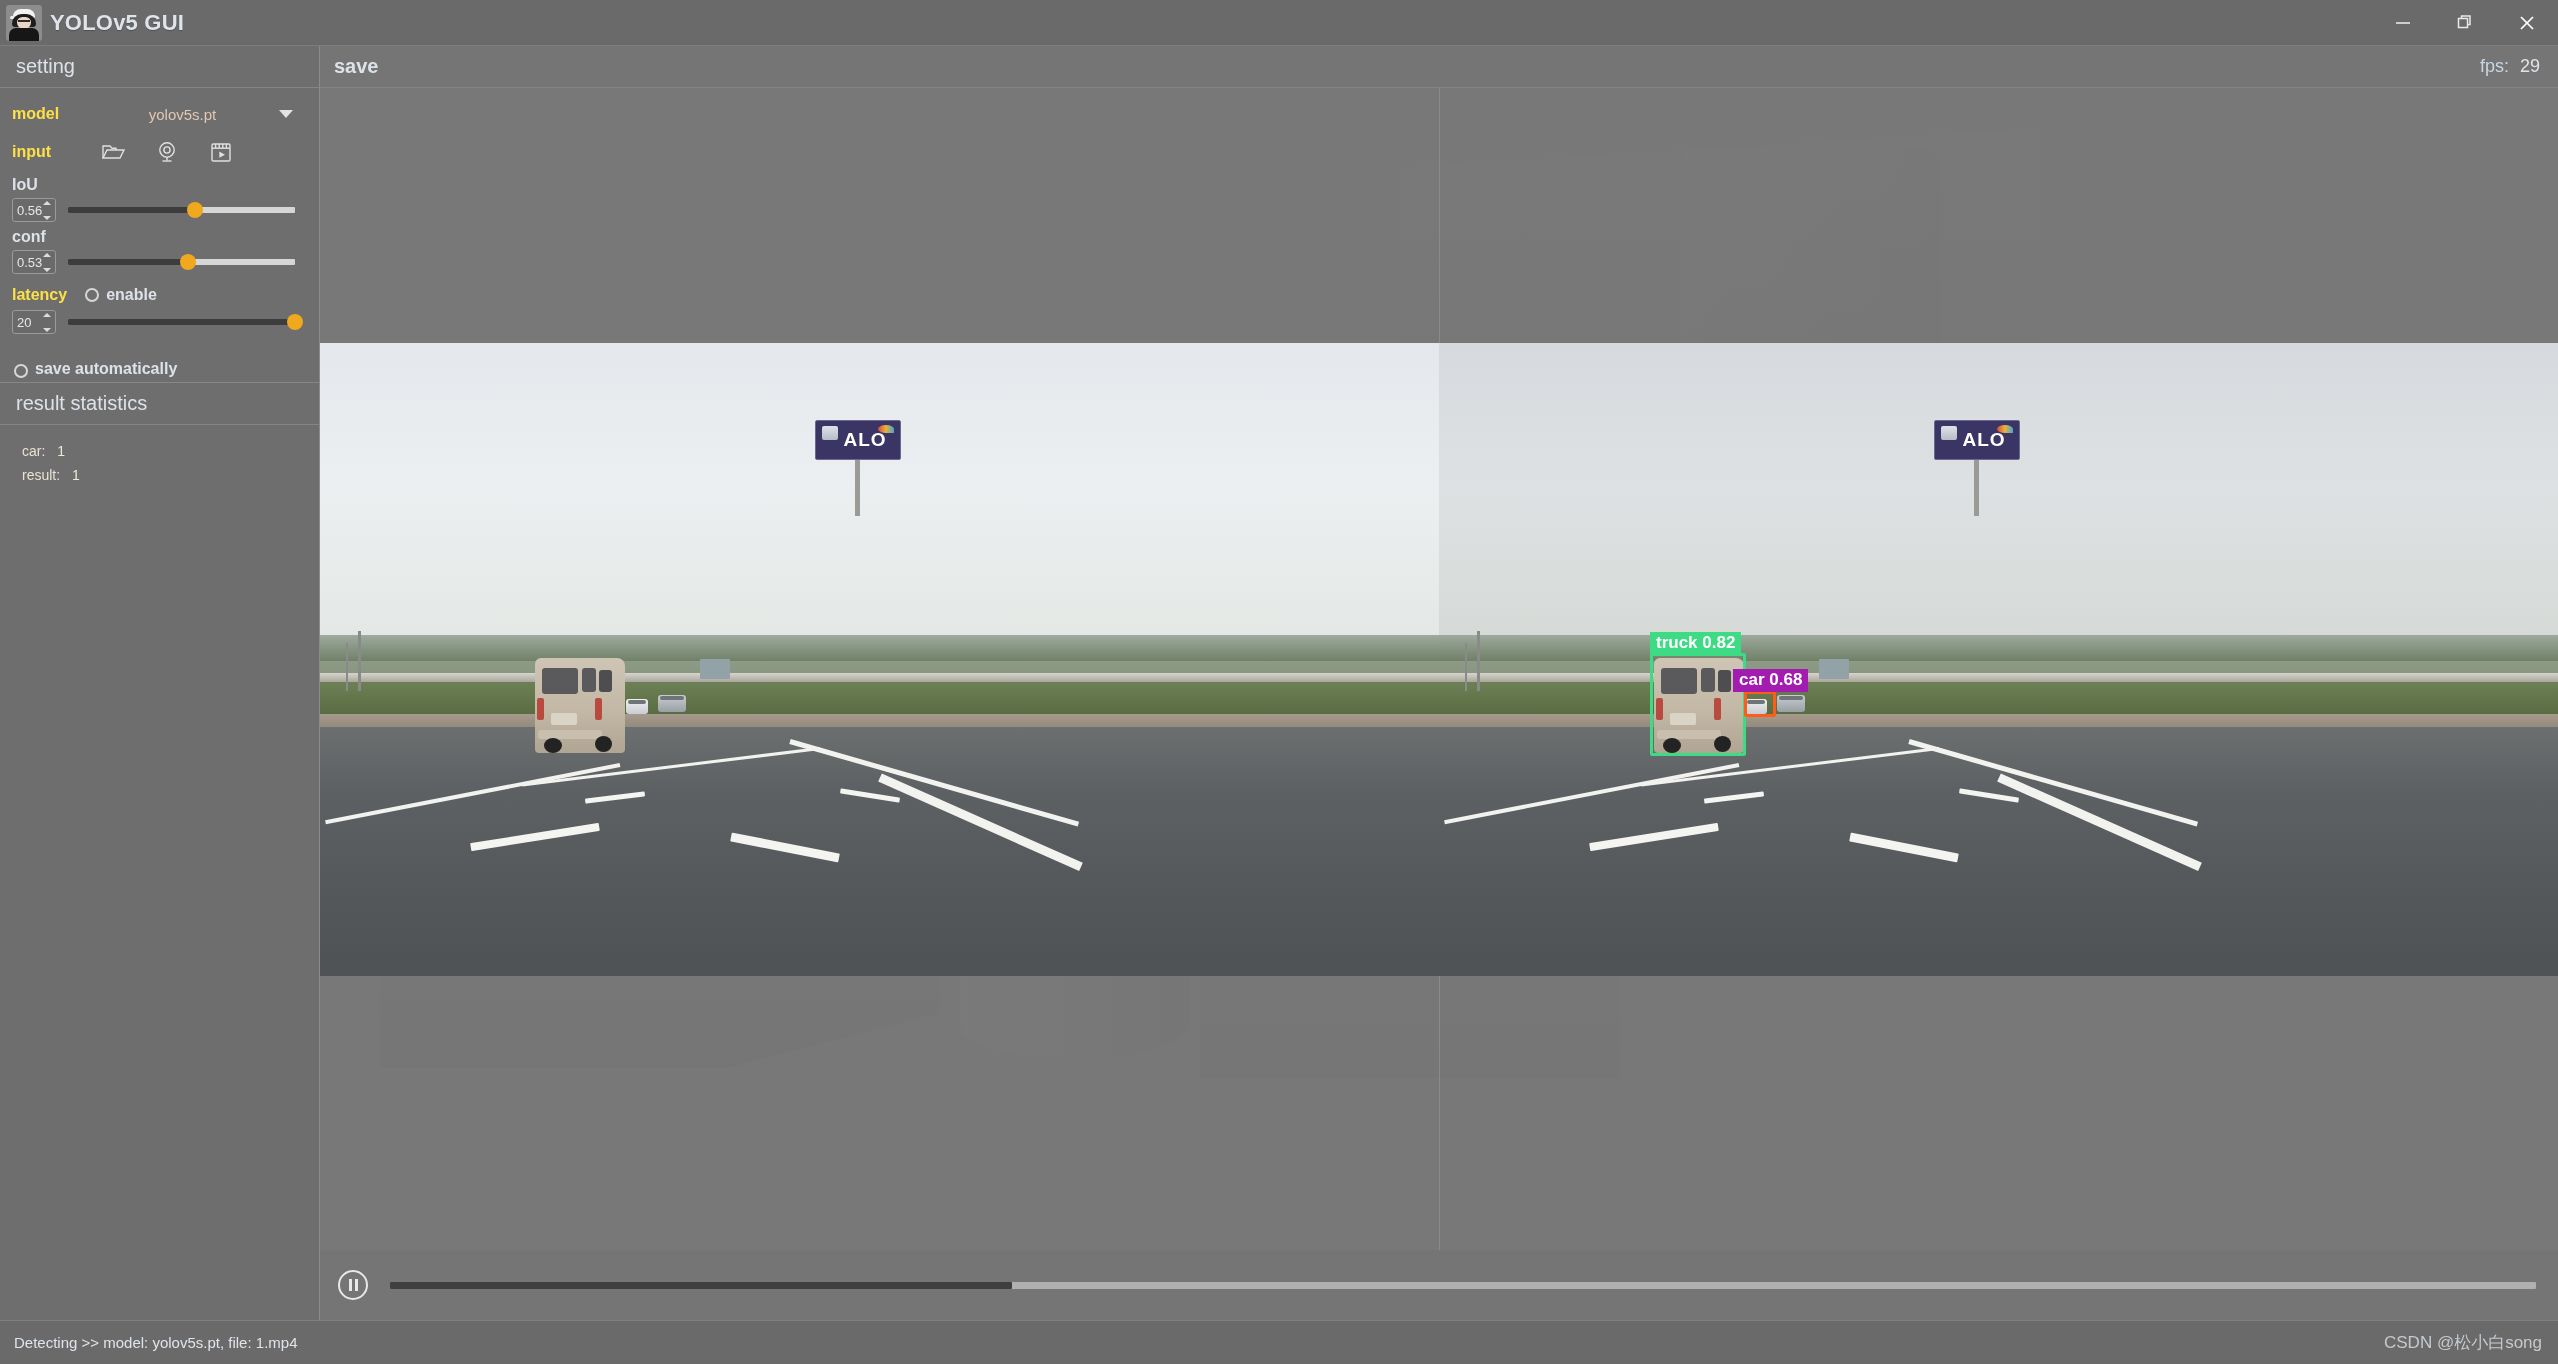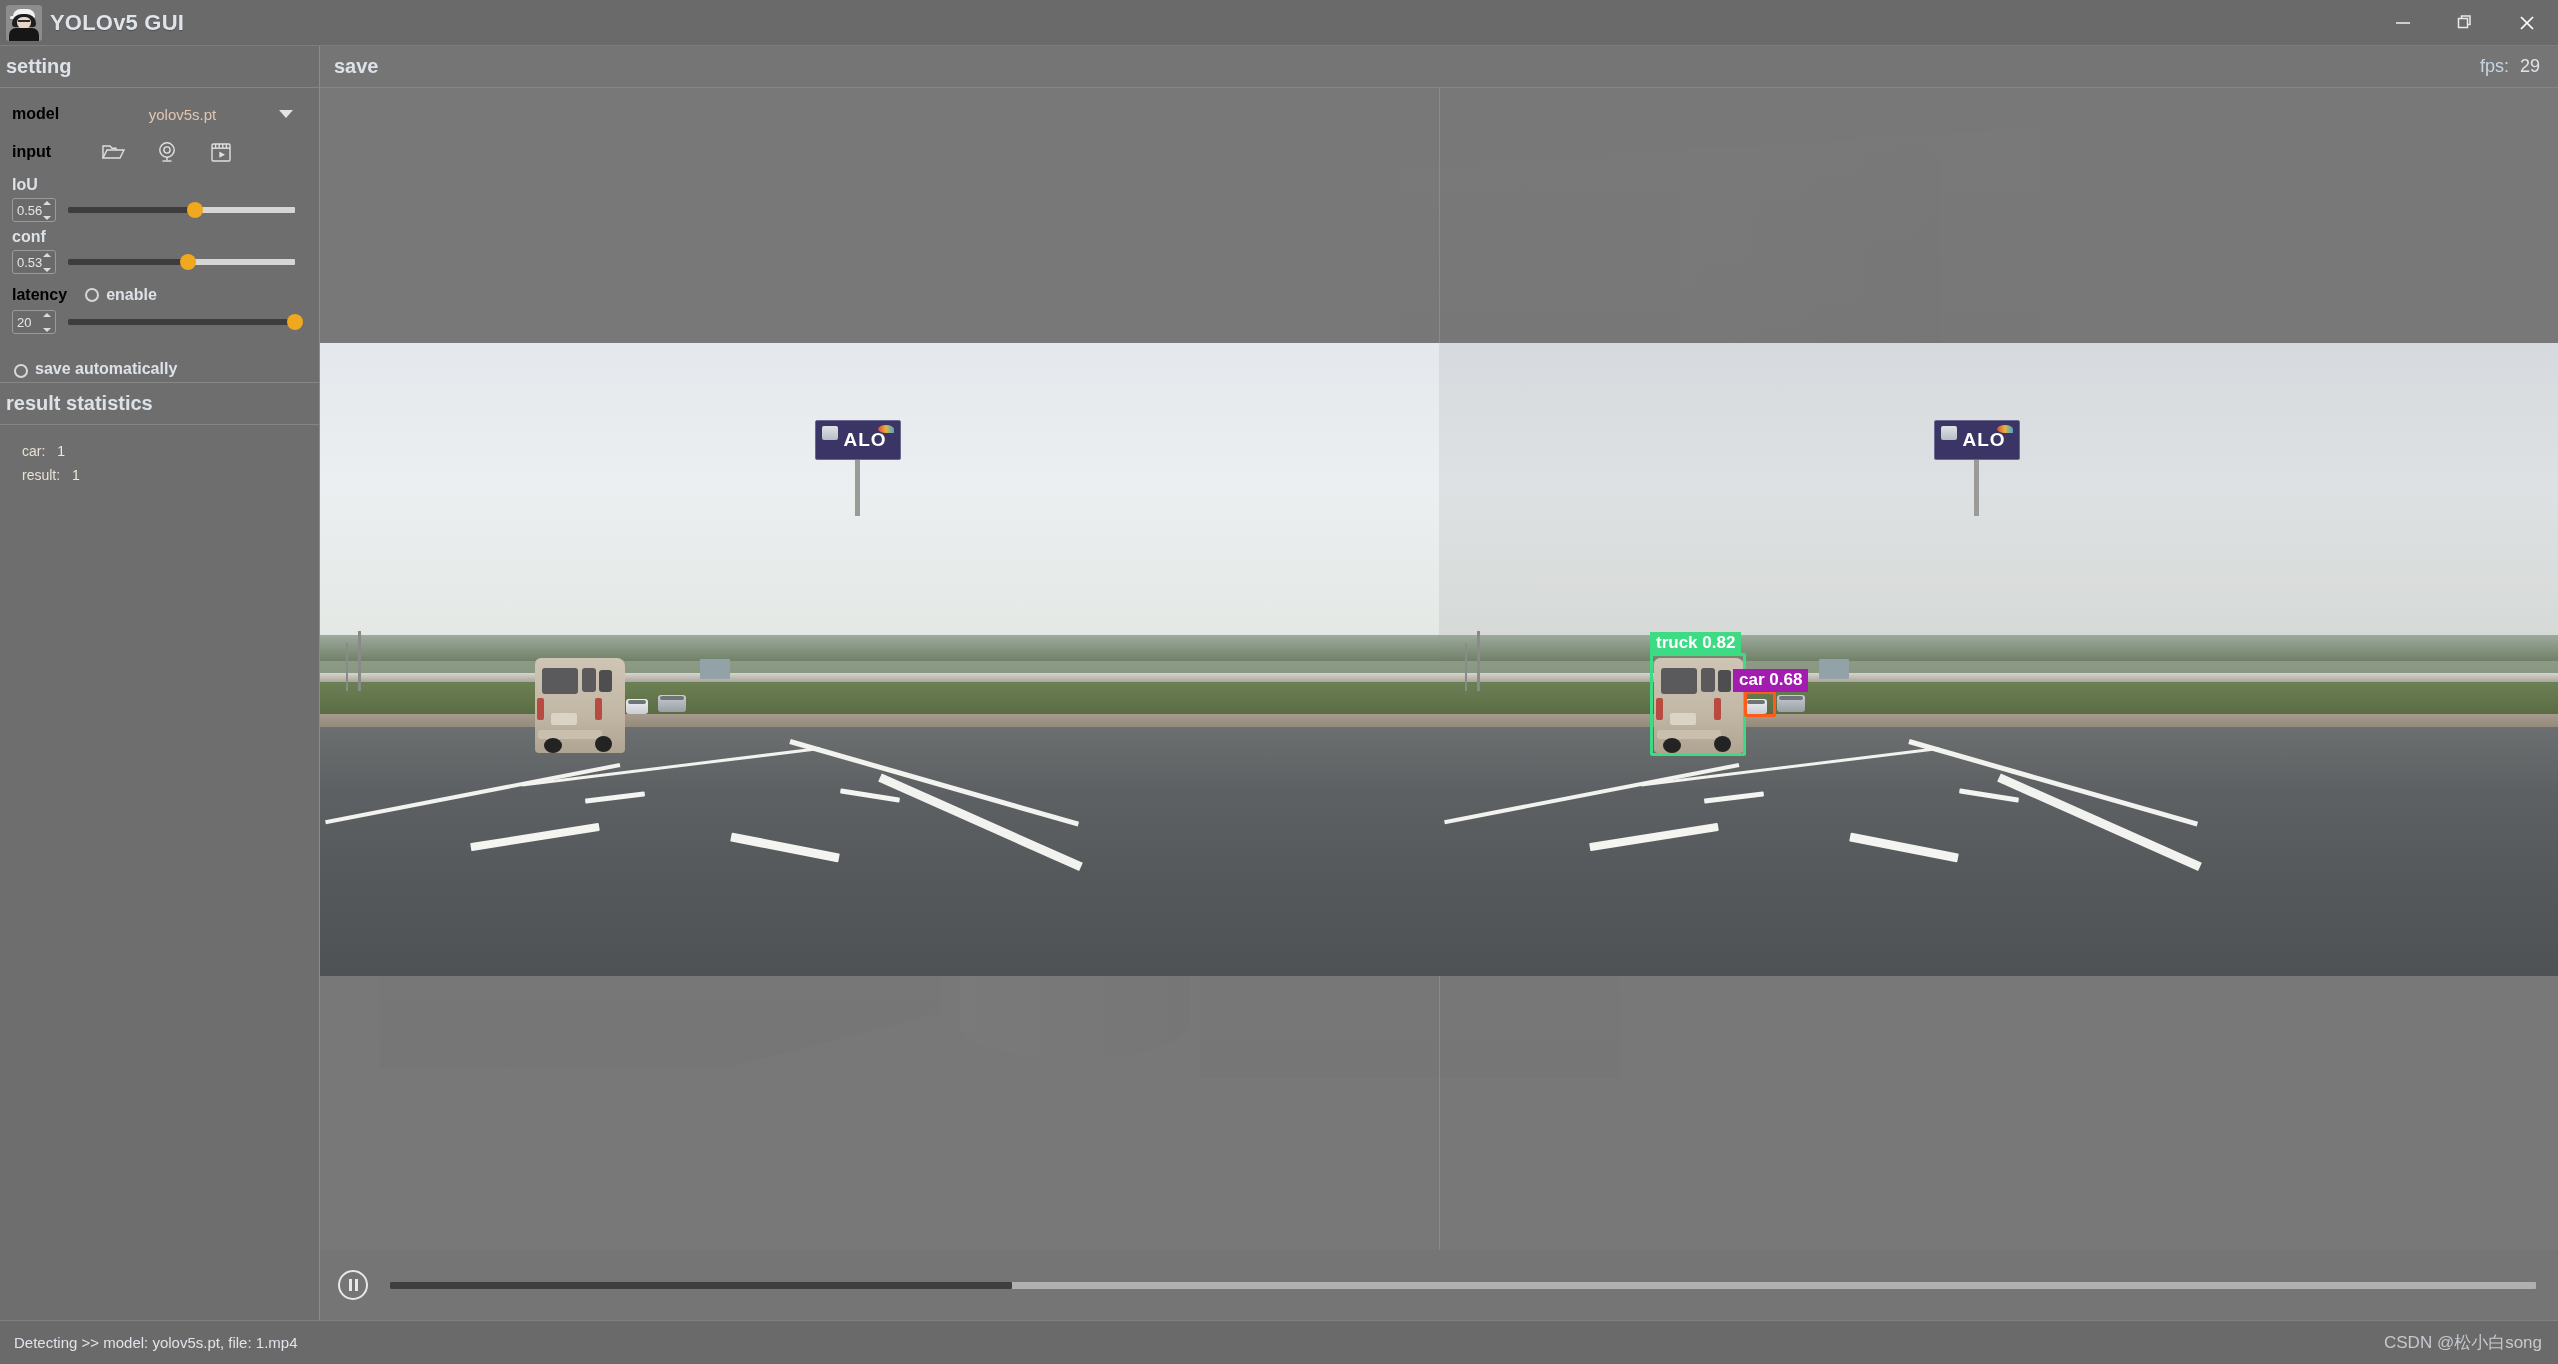--- a/index.html
+++ b/index.html
@@ -40,28 +40,28 @@
   }
   .win-btn svg{ display:block; }
 
   
   #main{ height:1274px; display:flex; }
 
   
   #sidebar{ width:320px; flex:0 0 320px; background:#6e6e6e;
             border-right:1px solid #8b8b8b; display:flex; flex-direction:column; }
   .section-header{
-    height:42px; display:flex; align-items:center; padding-left:6px;
-    font-size:20px; font-weight:bold; color:#dde2e8;
+    height:42px; display:flex; align-items:center; padding-left:16px;
+    font-size:20px; font-weight:normal; color:#dde2e8;
     border-bottom:1px solid #858585;
   }
   #settings-body{ padding:8px 12px 0 12px; }
 
   .row{ display:flex; align-items:center; }
-  .lbl{ font-size:16px; font-weight:bold; color:#000000; }
+  .lbl{ font-size:16px; font-weight:bold; color:#fde047; }
 
   
   #model-row{ height:36px; }
   #model-label{ width:74px; }
   #model-value{ font-size:15px; color:#e2c7b3; flex:1;text-align:center; }
   #model-caret{ margin-right:14px; }
 
   
   #input-row{ height:40px; }
   #input-label{ width:74px; }

